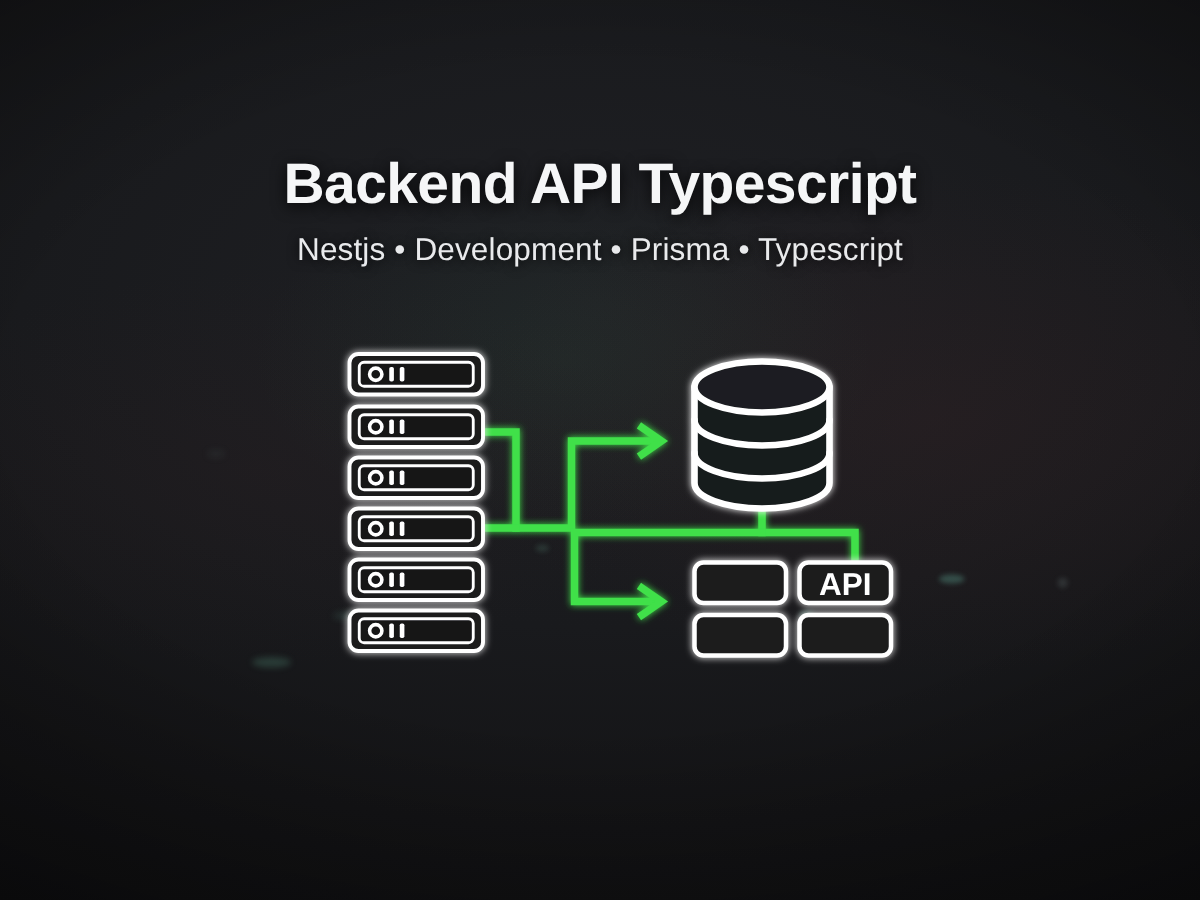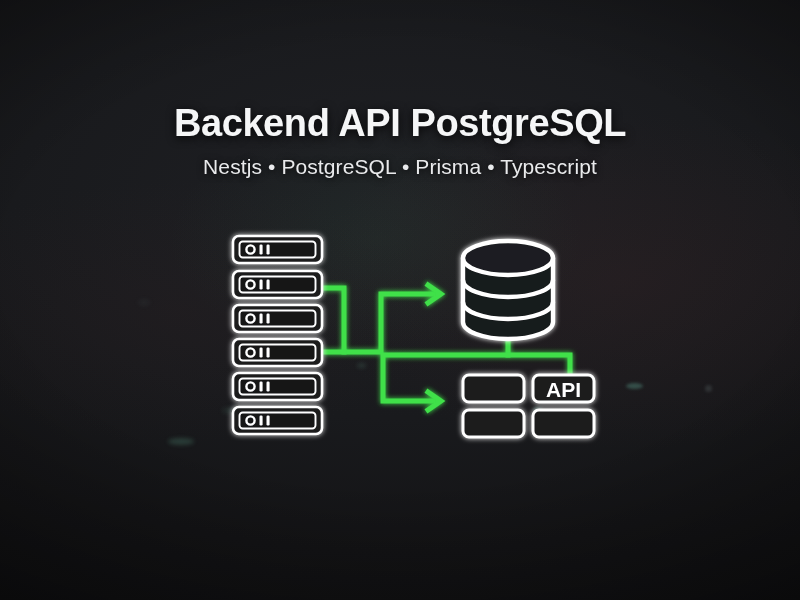--- a/index.html
+++ b/index.html
@@ -101,22 +101,22 @@
   <div class="spark" style="left:222px; top:408px; width:20px; height:5px; background:rgba(120,190,170,0.16); filter:blur(2.4px);"></div>
   <div class="spark" style="left:626px; top:383px; width:17px; height:6px; background:rgba(110,200,175,0.30); filter:blur(1.6px);"></div>
   <div class="spark" style="left:705px; top:385px; width:7px; height:7px; background:rgba(150,170,170,0.17); filter:blur(1.6px);"></div>
   <div class="spark" style="left:533px; top:407px; width:10px; height:6px; background:rgba(110,200,175,0.26); filter:blur(1.8px);"></div>
   <div class="spark" style="left:357px; top:363px; width:9px; height:5px; background:rgba(120,190,160,0.16); filter:blur(1.9px);"></div>
   <div class="spark" style="left:300px; top:389px; width:8px; height:4px; background:rgba(150,180,170,0.13); filter:blur(1.8px);"></div>
   <div class="spark" style="left:138px; top:300px; width:12px; height:5px; background:rgba(120,170,160,0.09); filter:blur(2.4px);"></div>
 
   <div class="bg-vignette"></div>
 
-  <div class="title">Backend API PostgreSQL</div>
-  <div class="subtitle">Nestjs • PostgreSQL • Prisma • Typescript</div>
+  <div class="title">Backend API Typescript</div>
+  <div class="subtitle">Nestjs • Development • Prisma • Typescript</div>
 
   <svg class="diagram" viewBox="0 0 800 600">
     <defs>
       <filter id="whiteGlow" x="-60%" y="-60%" width="220%" height="220%">
         <feGaussianBlur stdDeviation="2.4" result="b"></feGaussianBlur>
         <feMerge>
           <feMergeNode in="b"></feMergeNode>
           <feMergeNode in="SourceGraphic"></feMergeNode>
         </feMerge>
       </filter>

